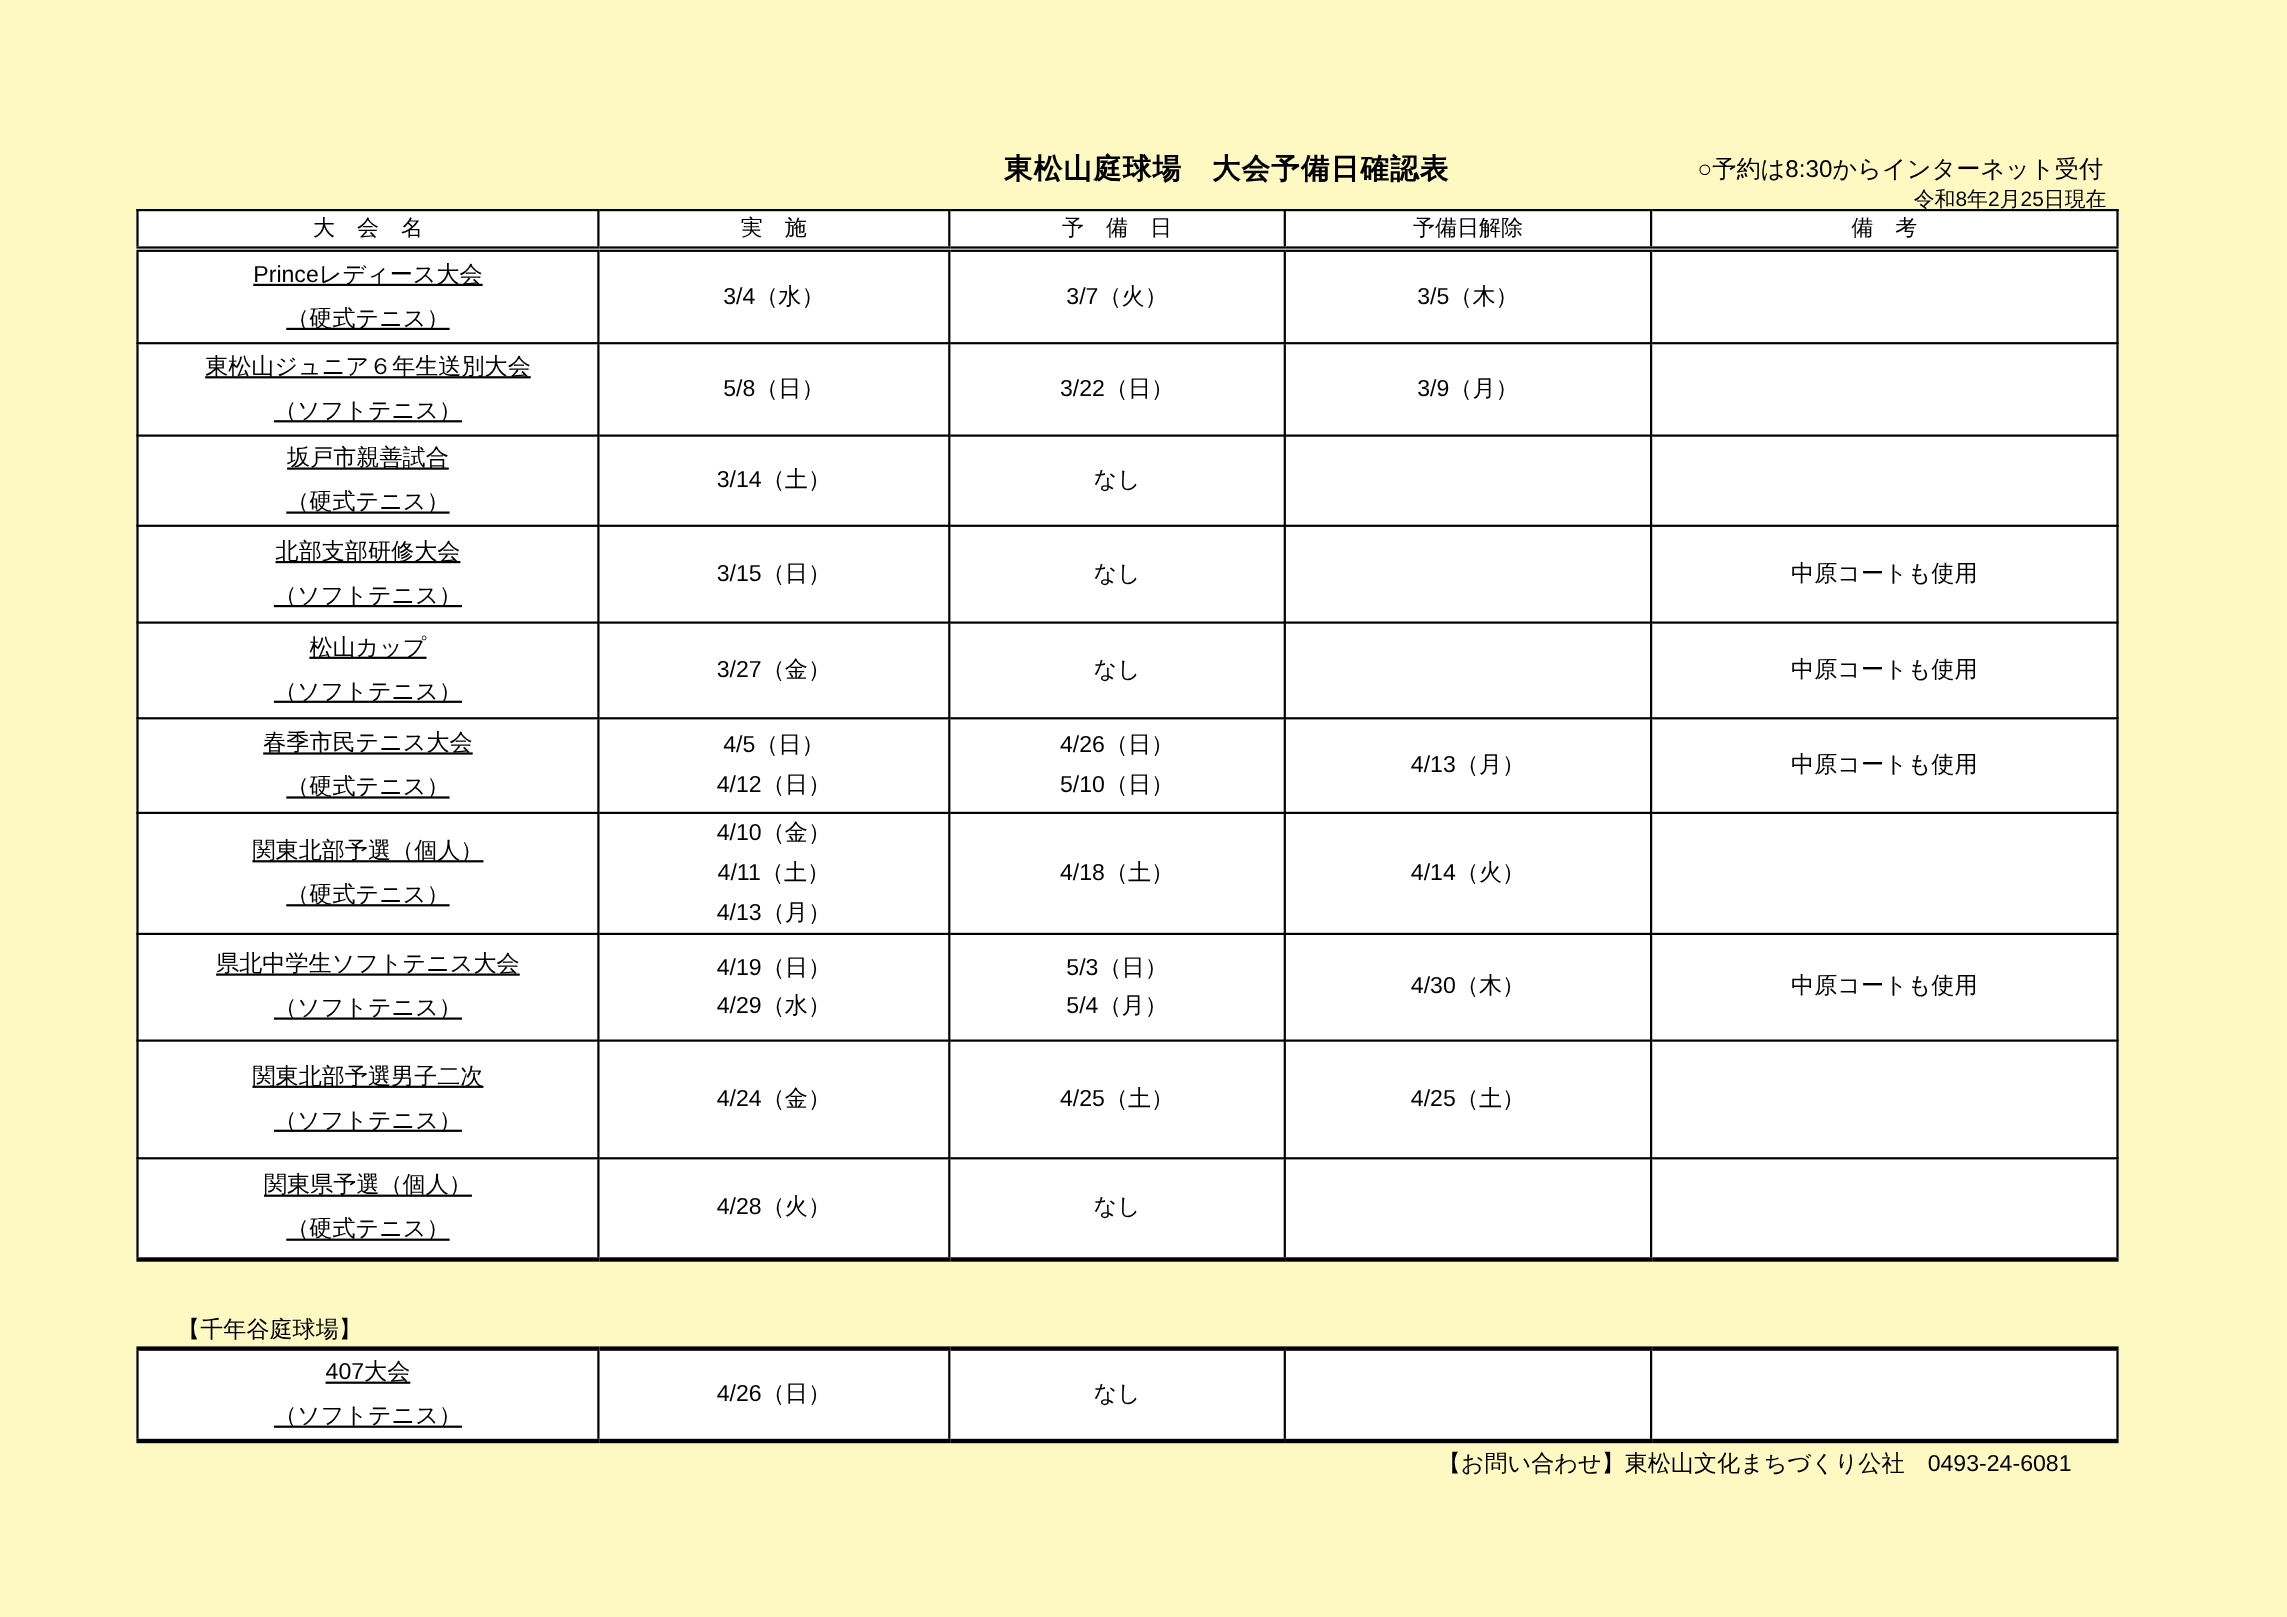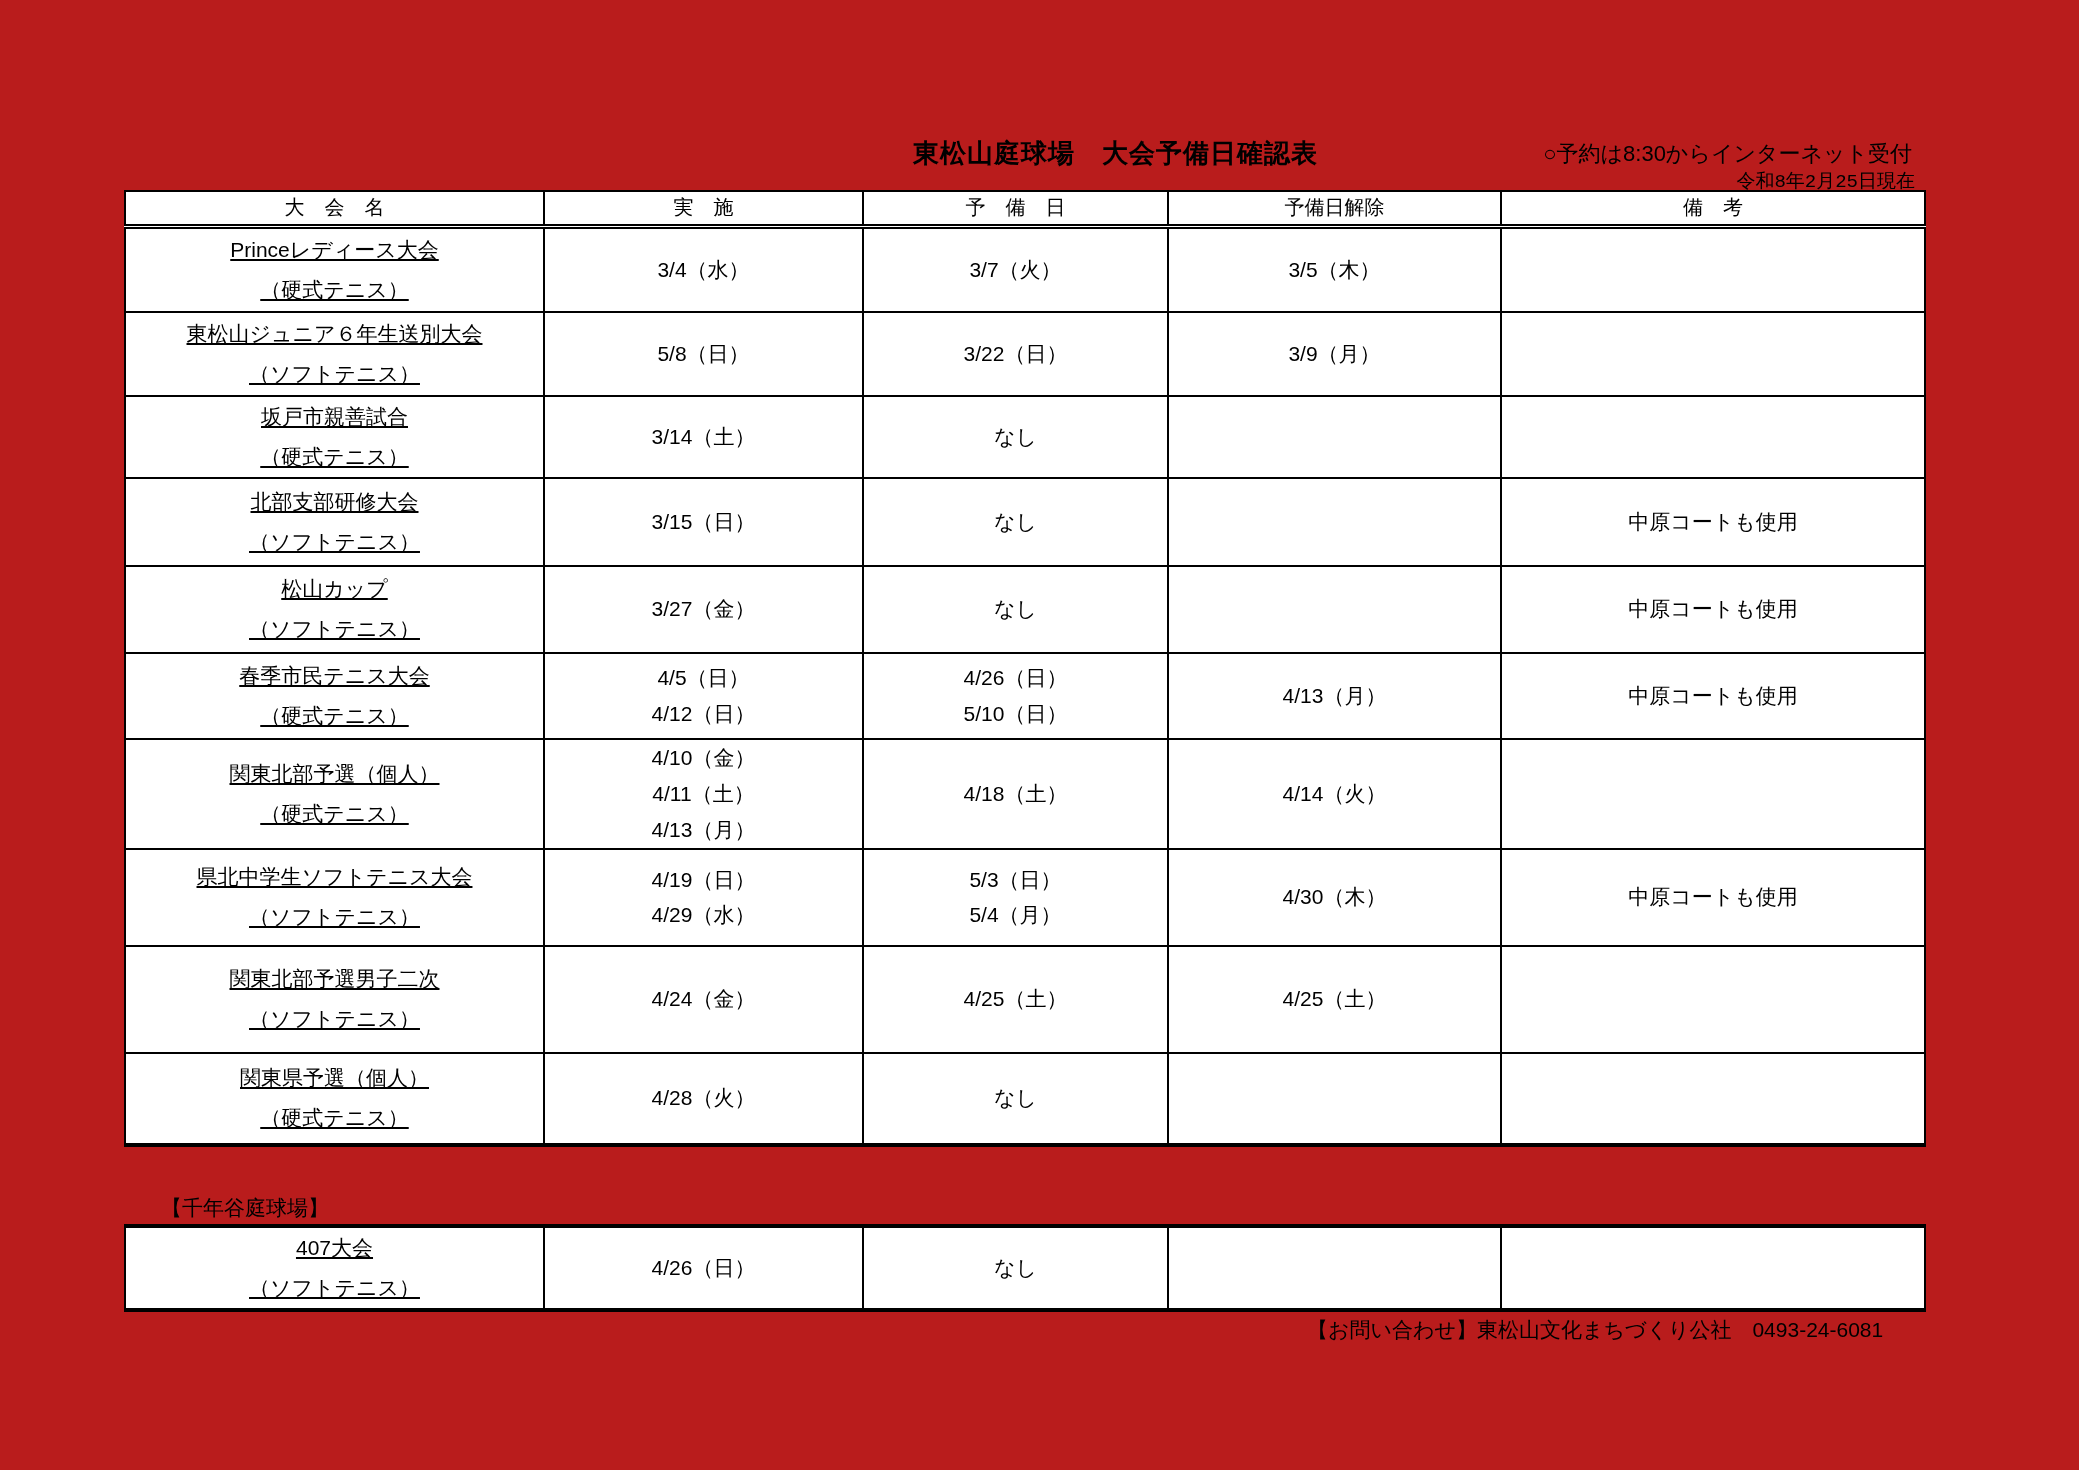--- a/index.html
+++ b/index.html
@@ -6,21 +6,21 @@
     margin: 0;
     padding: 0;
     background: #ffffff;
     font-family: "Liberation Sans", "DejaVu Sans", sans-serif;
     color: #000000;
   }
   .page {
     position: relative;
     width: 2079px;
     height: 1470px;
-    background: #b91c1c;
+    background: #fef9c3;
     overflow: hidden;
   }
   .title {
     position: absolute;
     top: 136px;
     left: 913px;
     font-size: 26px;
     font-weight: bold;
     white-space: nowrap;
     letter-spacing: 1px;
@@ -31,21 +31,20 @@
     right: 167px;
     font-size: 22px;
     white-space: nowrap;
   }
   .note-date {
     position: absolute;
     top: 168px;
     right: 164px;
     font-size: 19px;
     white-space: nowrap;
-    font-family: Liberation Mono, monospace;
   }
   table.sched {
     border-collapse: collapse;
     table-layout: fixed;
     position: absolute;
     left: 124px;
     width: 1800px;
     background: #ffffff;
   }
   table.t1 { top: 190px; }

